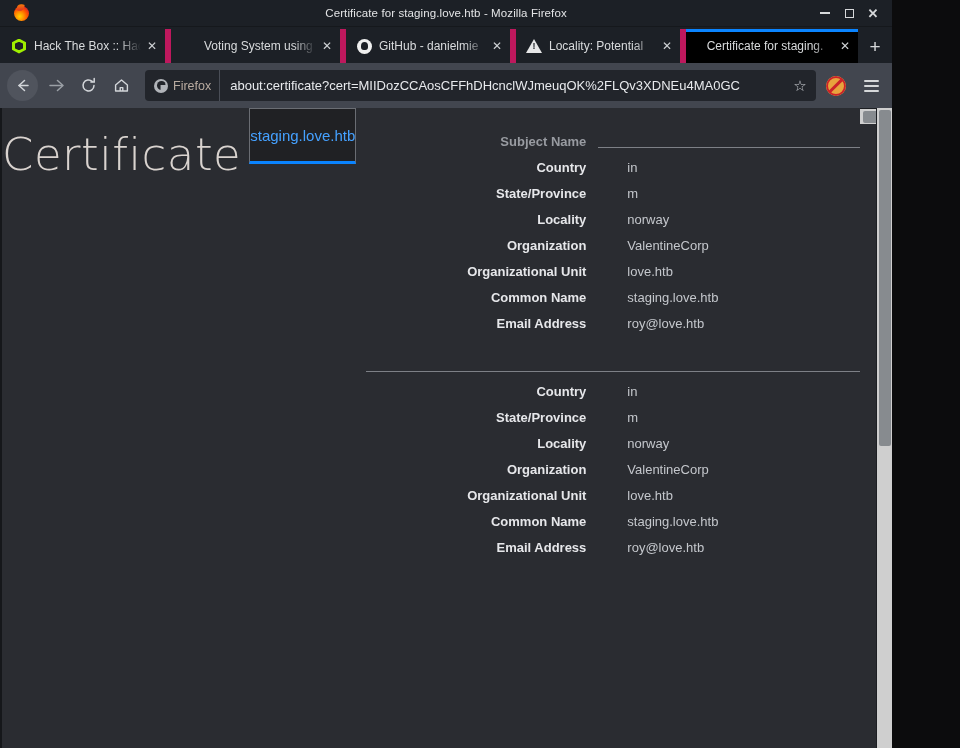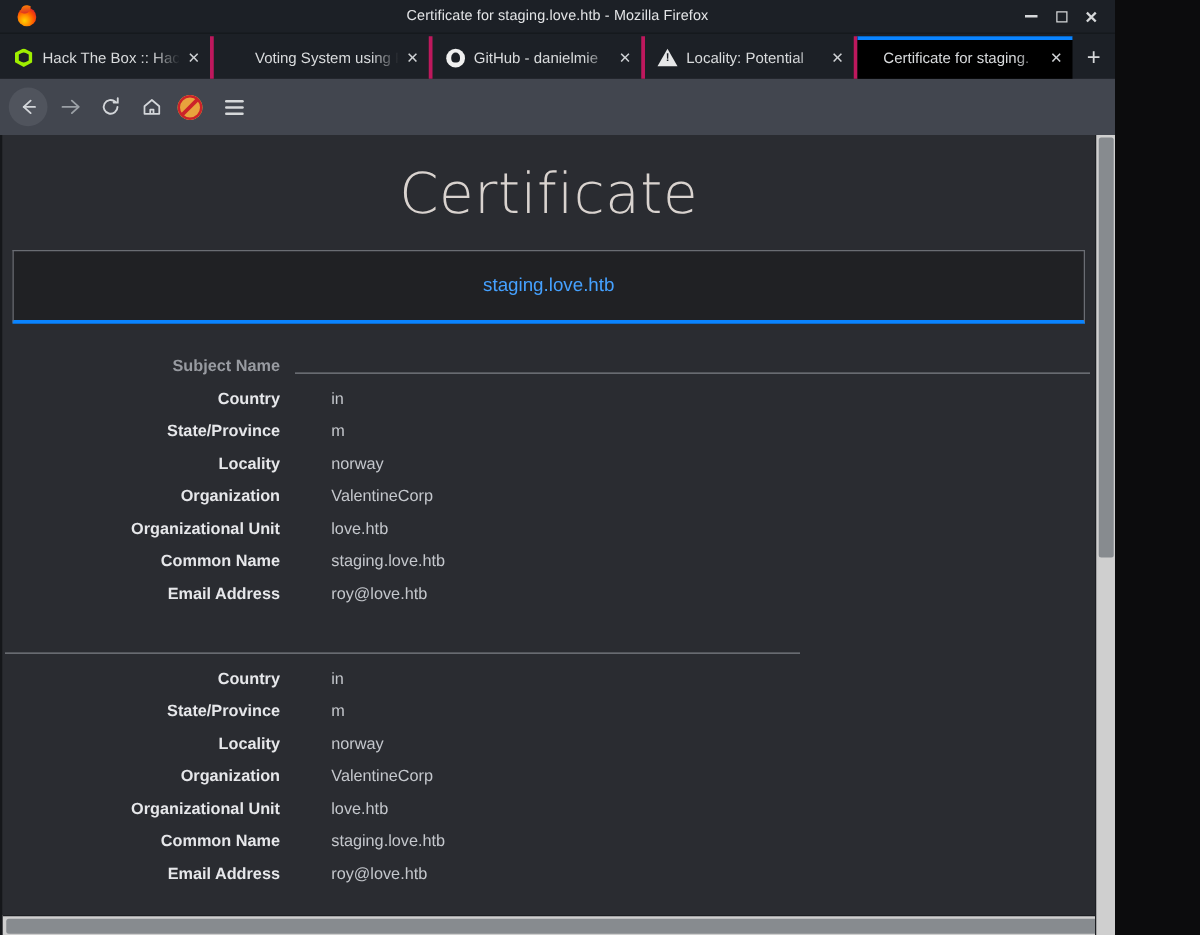--- a/index.html
+++ b/index.html
@@ -89,21 +89,21 @@
     flex: 0 0 36px;
     padding-left: 1px;
   }
   .tab {
     height: 34px;
     display: flex;
     align-items: center;
     padding: 0 4px 0 10px;
     position: relative;
     min-width: 0;
-    border-right: 3px solid #be185d;
+    border-right: 6px solid #be185d;
     background: transparent;
   }
   .tab.active {
     background: #000000;
     border-right: none;
     border-radius: 1px 1px 0 0;
     text-align: center;
   }
   .tab.active::before {
     content: "";
@@ -317,21 +317,21 @@
   .content-wrap {
     flex: 1 1 auto;
     display: flex;
     min-height: 0;
     background: #2a2c31;
     border-left: 2px solid #15171a;
   }
   .page {
     flex: 1 1 auto;
     display: flex;
-    flex-direction: column;
+    flex-direction: row;
     min-width: 0;
     background: #2a2c31;
     position: relative;
     overflow: hidden;
   }
   .page-header {
     height: 92px;
     display: flex;
     align-items: center;
     justify-content: center;
@@ -515,20 +515,28 @@
           <path d="M14.2 1.6 V5 H10.9"></path>
         </svg>
     </div>
     <div class="nav-btn">
       <svg width="17" height="17" viewBox="0 0 17 17" fill="none" stroke="#d3d6da" stroke-width="1.4" stroke-linejoin="round">
           <path d="M2.6 8 L8.5 3 L14.4 8 V14 H2.6 Z"></path>
           <path d="M7.2 14 V10.6 H9.8 V14"></path>
         </svg>
     </div>
 
+    <div class="urlbar">
+      <div class="ident-box">
+        <span class="ident-logo"></span>
+        <span class="ident-label">Firefox</span>
+      </div>
+      <div class="url-text" placeholder="Search with Google or enter address">about:certificate?cert=MIIDozCCAosCFFhDHcnclWJmeuqOK%2FLQv3XDNEu4MA0GC</div>
+      <div class="star-btn">☆</div>
+    </div>
 
     <div class="ext-icon"></div>
 
     <div class="menu-btn">
       <span></span>
         <span></span>
         <span></span>
     </div>
   </div>
 

